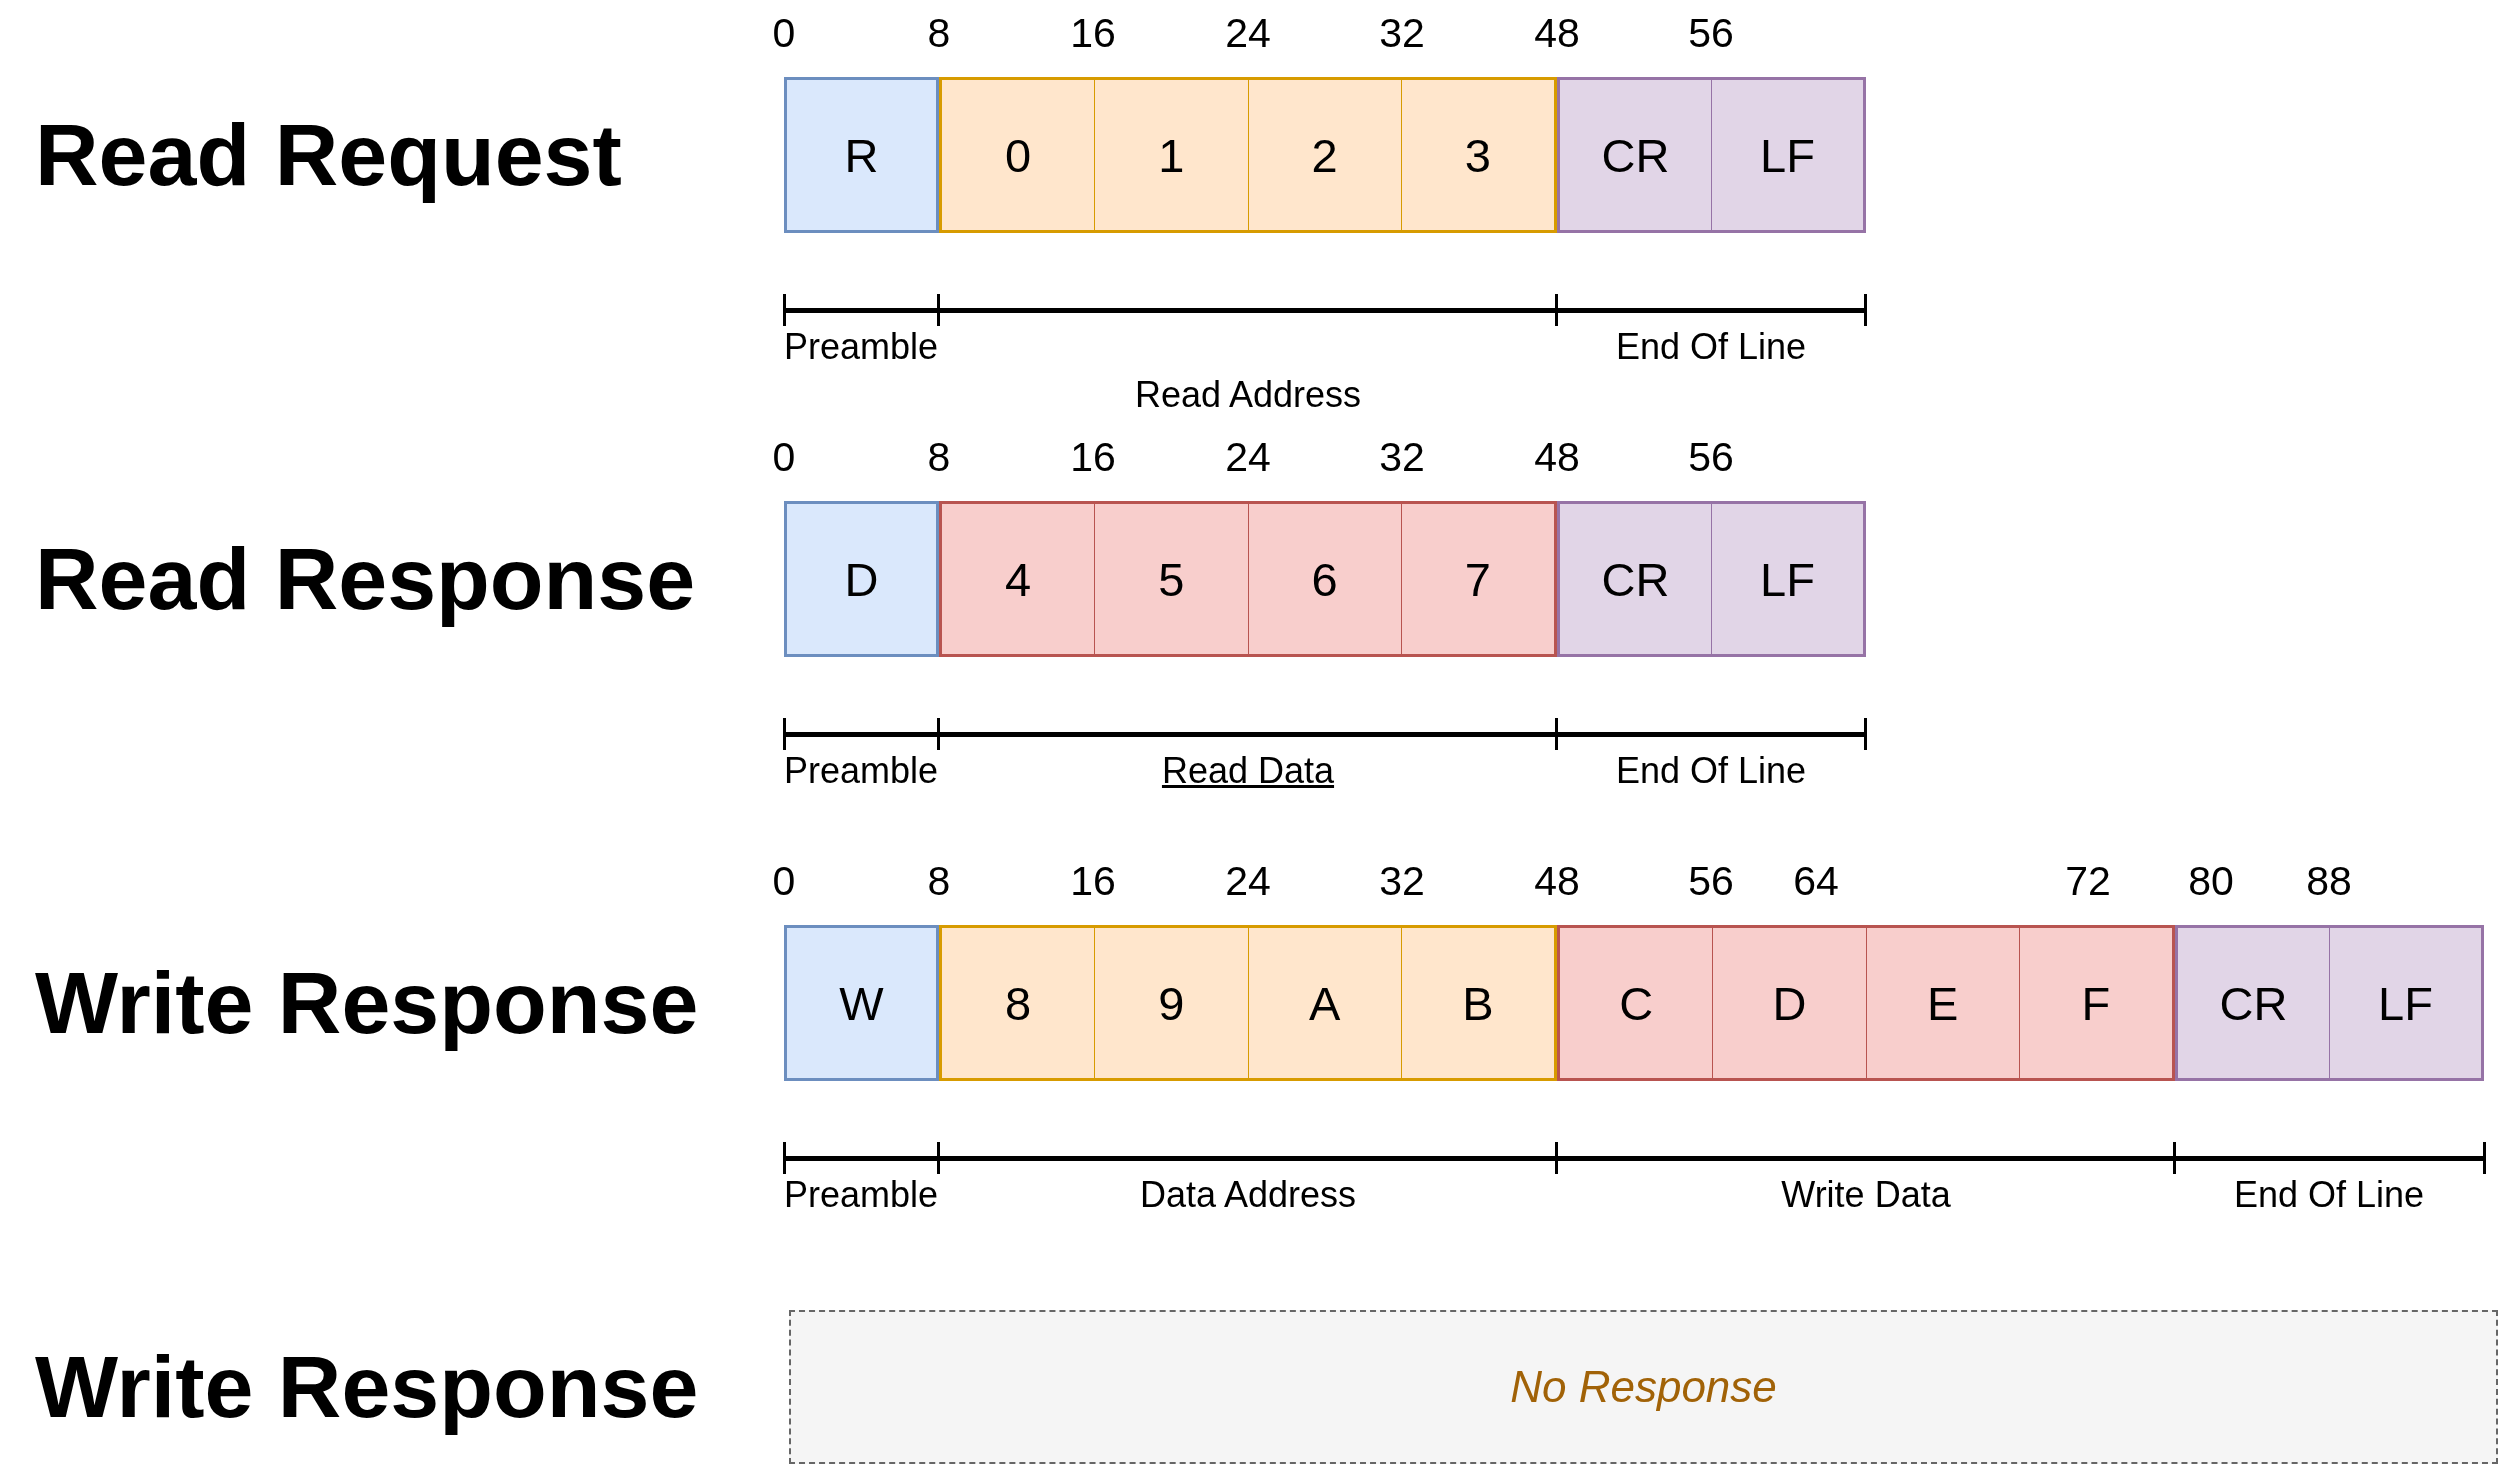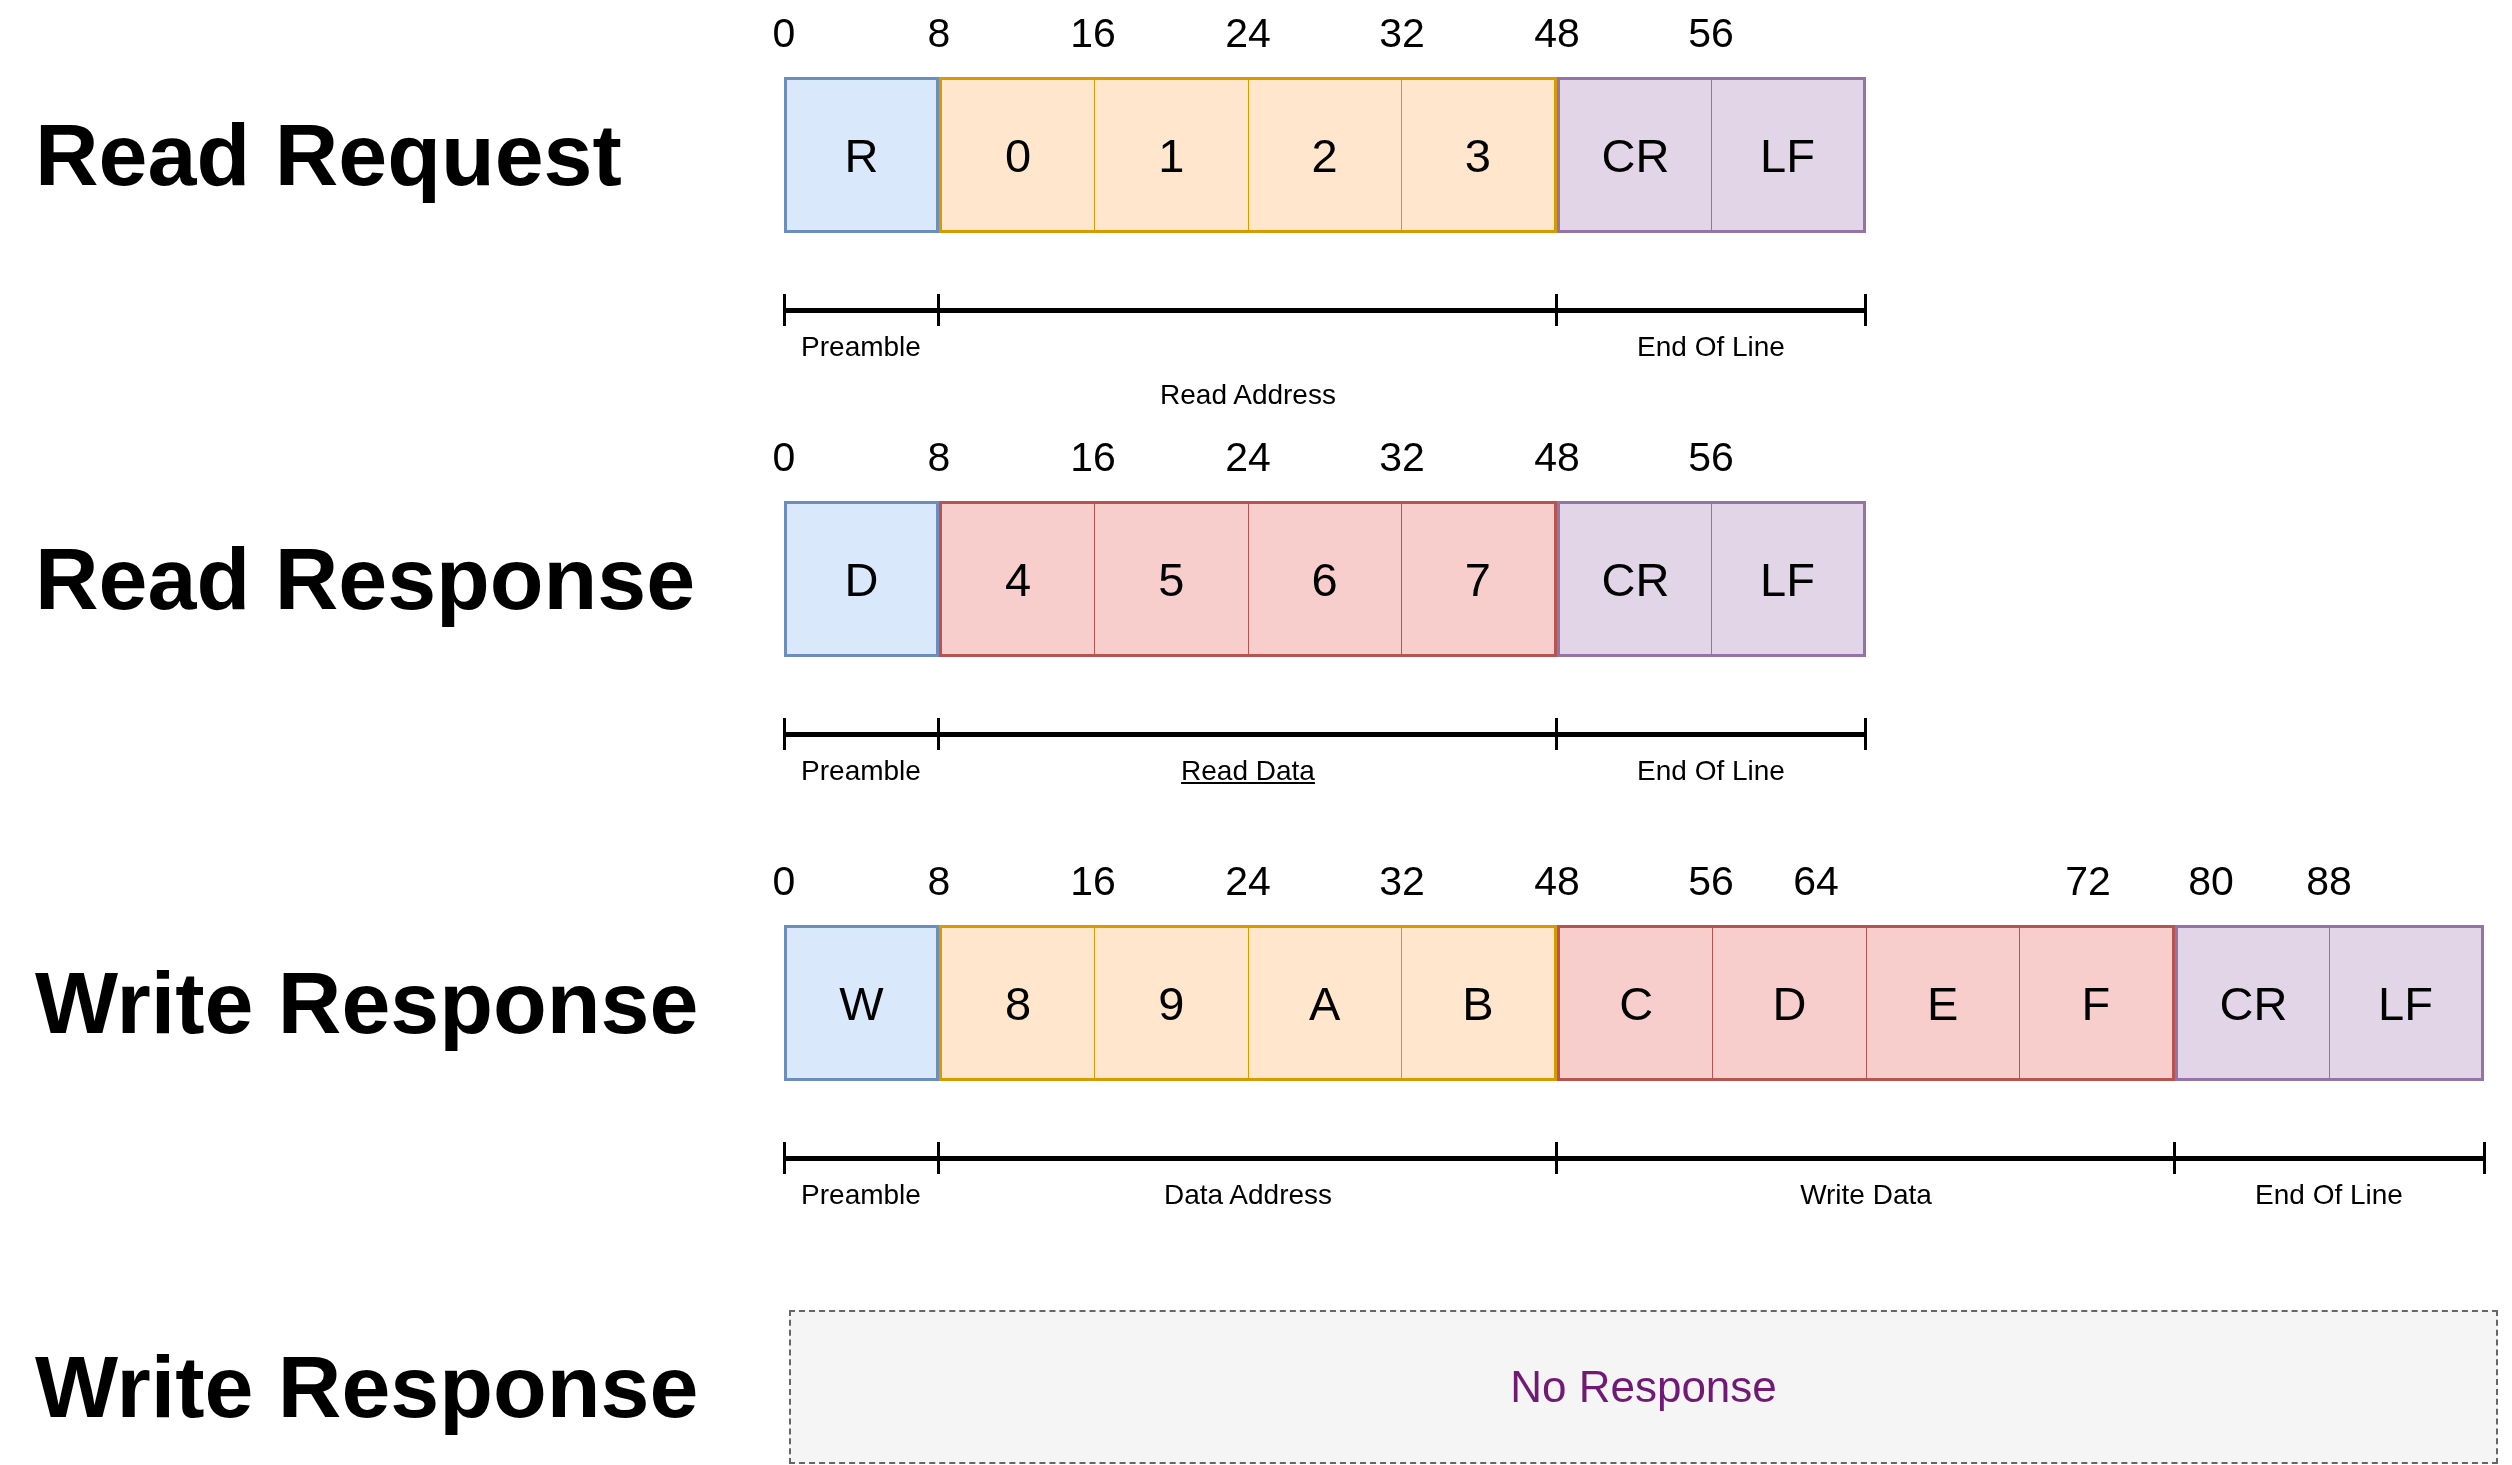--- a/index.html
+++ b/index.html
@@ -24,28 +24,28 @@
   .cell{
     flex:1 1 0;display:flex;align-items:center;justify-content:center;
     font-size:47px;
   }
   .cell + .cell{border-left:1.9px solid;}
   .ruler{position:absolute;top:217px;height:32px;left:0;}
   .ruler-line{position:absolute;top:13.5px;left:0;width:100%;height:5.8px;background:#000000;}
   .ruler-tick{position:absolute;top:0;width:3.2px;height:32px;background:#000000;}
   .segment-label{
     position:absolute;top:249px;transform:translateX(-50%);
-    font-size:28px;line-height:42px;white-space:nowrap;text-align:right;
+    font-size:36px;line-height:42px;white-space:nowrap;text-align:right;
   }
   .noresp{
     position:absolute;left:789px;top:0;width:1709px;height:154px;
     box-sizing:border-box;border:2.6px dashed #666666;background:#f5f5f5;
     display:flex;align-items:center;justify-content:center;
   }
-  .noresp-label{font-size:44px;color:#701a75;}
+  .noresp-label{font-style:italic;font-size:44px;color:#a16207;}
   .noresp-title{height:154px;}
 </style>
 </head>
 <body>
 
 <div id="diagram-root">
     <div class="row" style="top: 77px;">
       <div class="row-title">Read Request</div>
       <div class="diagram">
         <span class="bit" style="left: 0px;">0</span>

